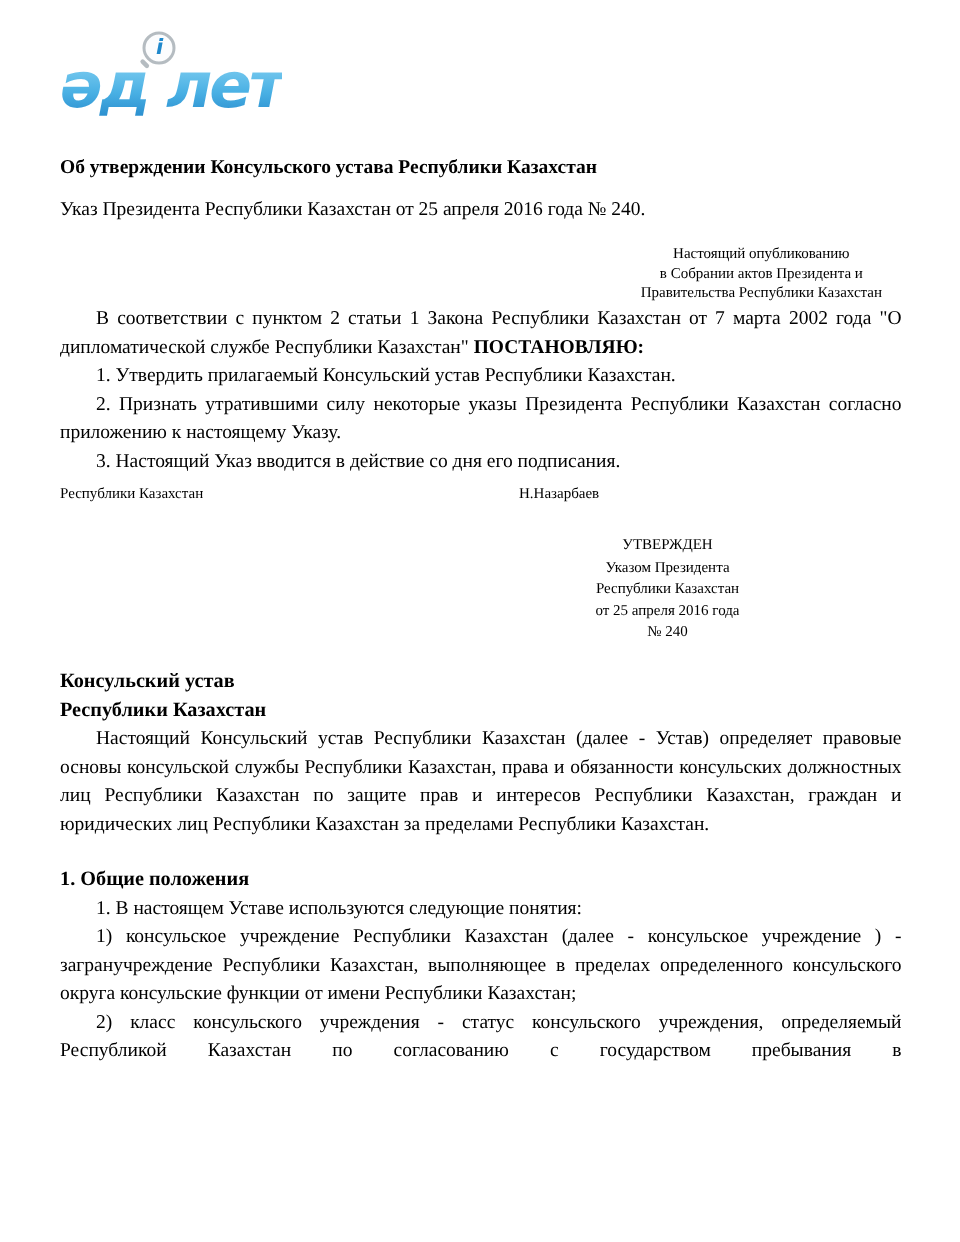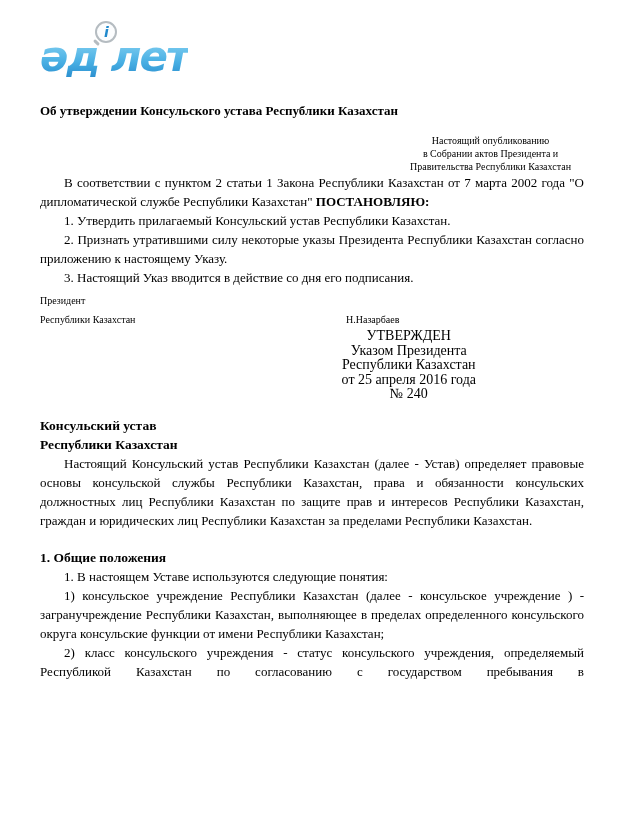--- a/index.html
+++ b/index.html
@@ -8,21 +8,21 @@
     background: #ffffff;
   }
   body {
     width: 640px;
     height: 828px;
     font-family: "Liberation Serif", serif;
     color: #000000;
     overflow: hidden;
   }
   .page {
-    padding: 0 56px 0 40px;
+    padding: 0 39px 0 40px;
     box-sizing: border-box;
     width: 640px;
   }
 
   
   .logo {
     margin-top: 32px;
     height: 54px;
     display: inline-block;
     font-family: "DejaVu Sans", sans-serif;
@@ -108,25 +108,26 @@
 
   .signature {
     margin-top: 4px;
     font-size: 10px;
     line-height: 19px;
   }
   .sig-row { display: flex; }
   .sig-left { width: 306px; }
 
   .approved {
+    margin-top: 18px;
     margin-right: 108px;
     margin-left: auto;
     width: fit-content;
     text-align: center;
-    font-size: 14px;
+    font-size: 10px;
     line-height: 14.5px;
   }
 
   .charter-title {
     margin: 14px 0 0 0;
     font-size: 13.5px;
     font-weight: bold;
     line-height: 19px;
   }
   .charter-intro { margin-top: 16px; }
@@ -147,39 +148,39 @@
 <div class="page">
 
   
   <div class="logo"><span>әд</span><span class="logo-i-wrap"><span class="logo-lens">
           <span class="lens-i">i</span>
           <span class="lens-handle"></span>
         </span><span>і</span></span><span>лет</span></div>
 
   
   <h1 class="doc-title">Об утверждении Консульского устава Республики Казахстан</h1>
+  <div class="doc-subtitle">Указ Президента Республики Казахстан от 25 апреля 2016 года № 240.</div>
 
   
   <div class="publish-note">
     <div>Настоящий опубликованию</div>
     <div>в Собрании актов Президента и</div>
     <div>Правительства Республики Казахстан</div>
   </div>
 
   
   <p class="body-par preamble"><span>В соответствии с пунктом 2 статьи 1 Закона Республики Казахстан от 7 марта 2002 года "О дипломатической службе Республики Казахстан" </span><span class="bold-inline">ПОСТАНОВЛЯЮ:</span></p>
 
   
   <p class="body-par">1. Утвердить прилагаемый Консульский устав Республики Казахстан.</p>
   <p class="body-par">2. Признать утратившими силу некоторые указы Президента Республики Казахстан согласно приложению к настоящему Указу.</p>
   <p class="body-par">3. Настоящий Указ вводится в действие со дня его подписания.</p>
 
   
   <div class="signature">
-    <div>Президент</div>
     <div class="sig-row">
       <div class="sig-left">Республики Казахстан</div>
       <div>Н.Назарбаев</div>
     </div>
   </div>
 
   
   <div class="approved">
     <div>УТВЕРЖДЕН</div>
     <div>Указом Президента</div>

